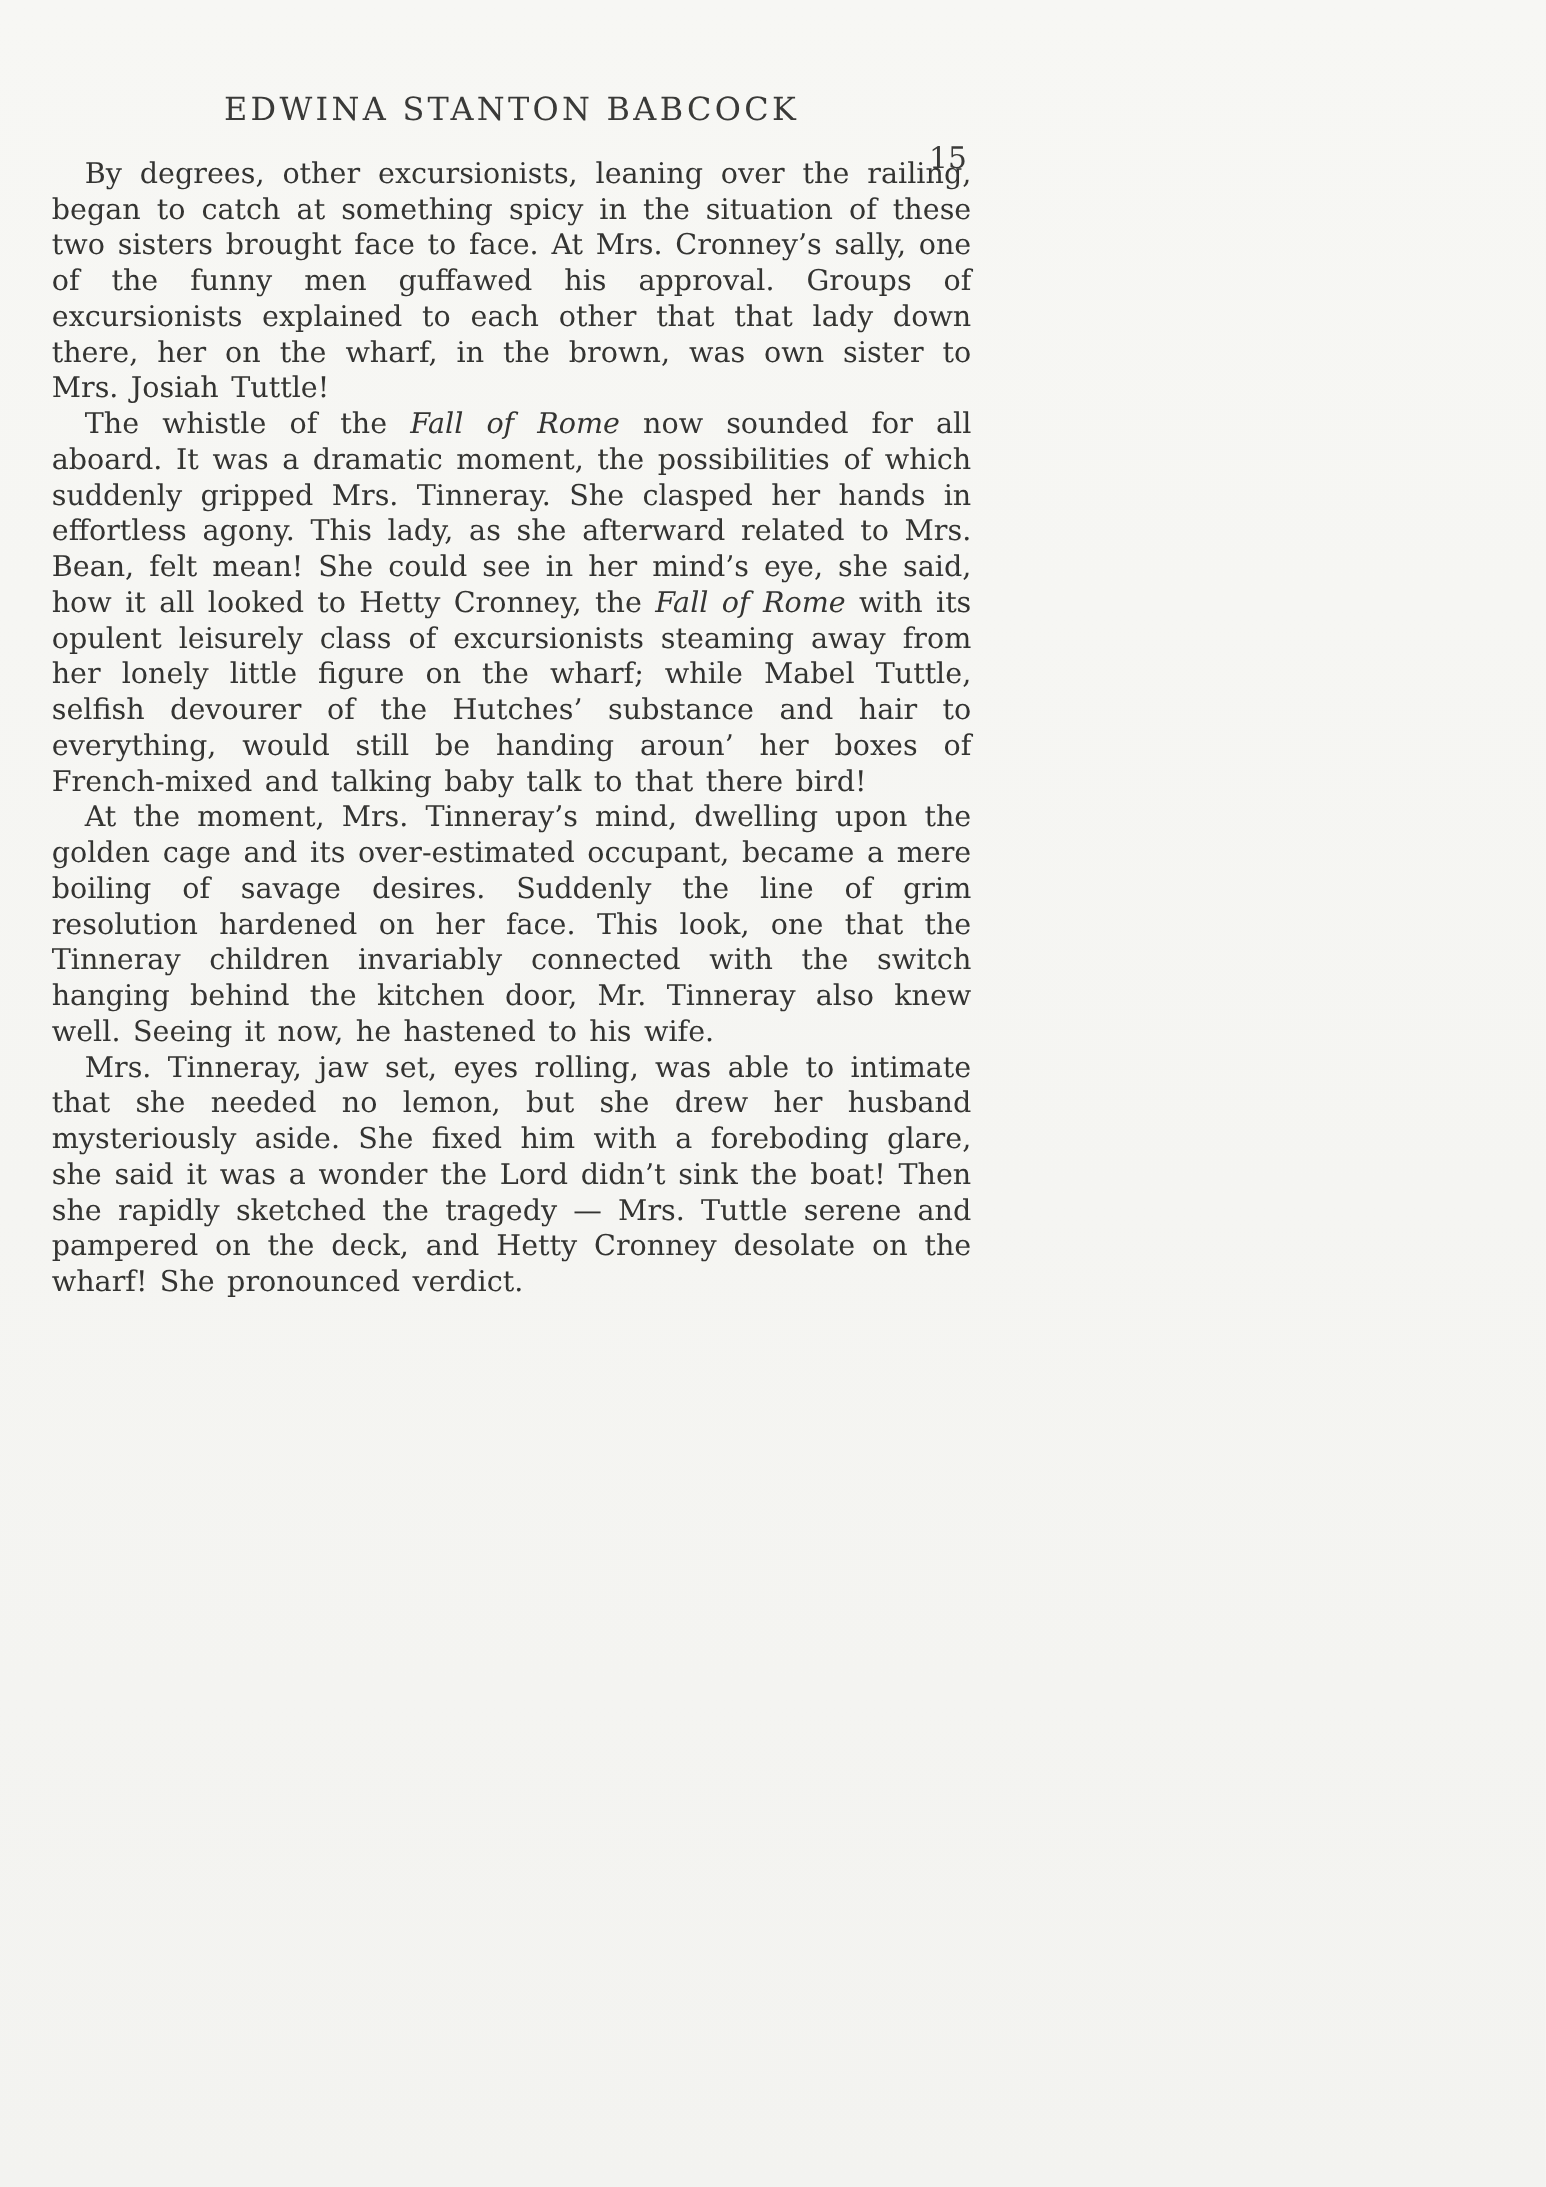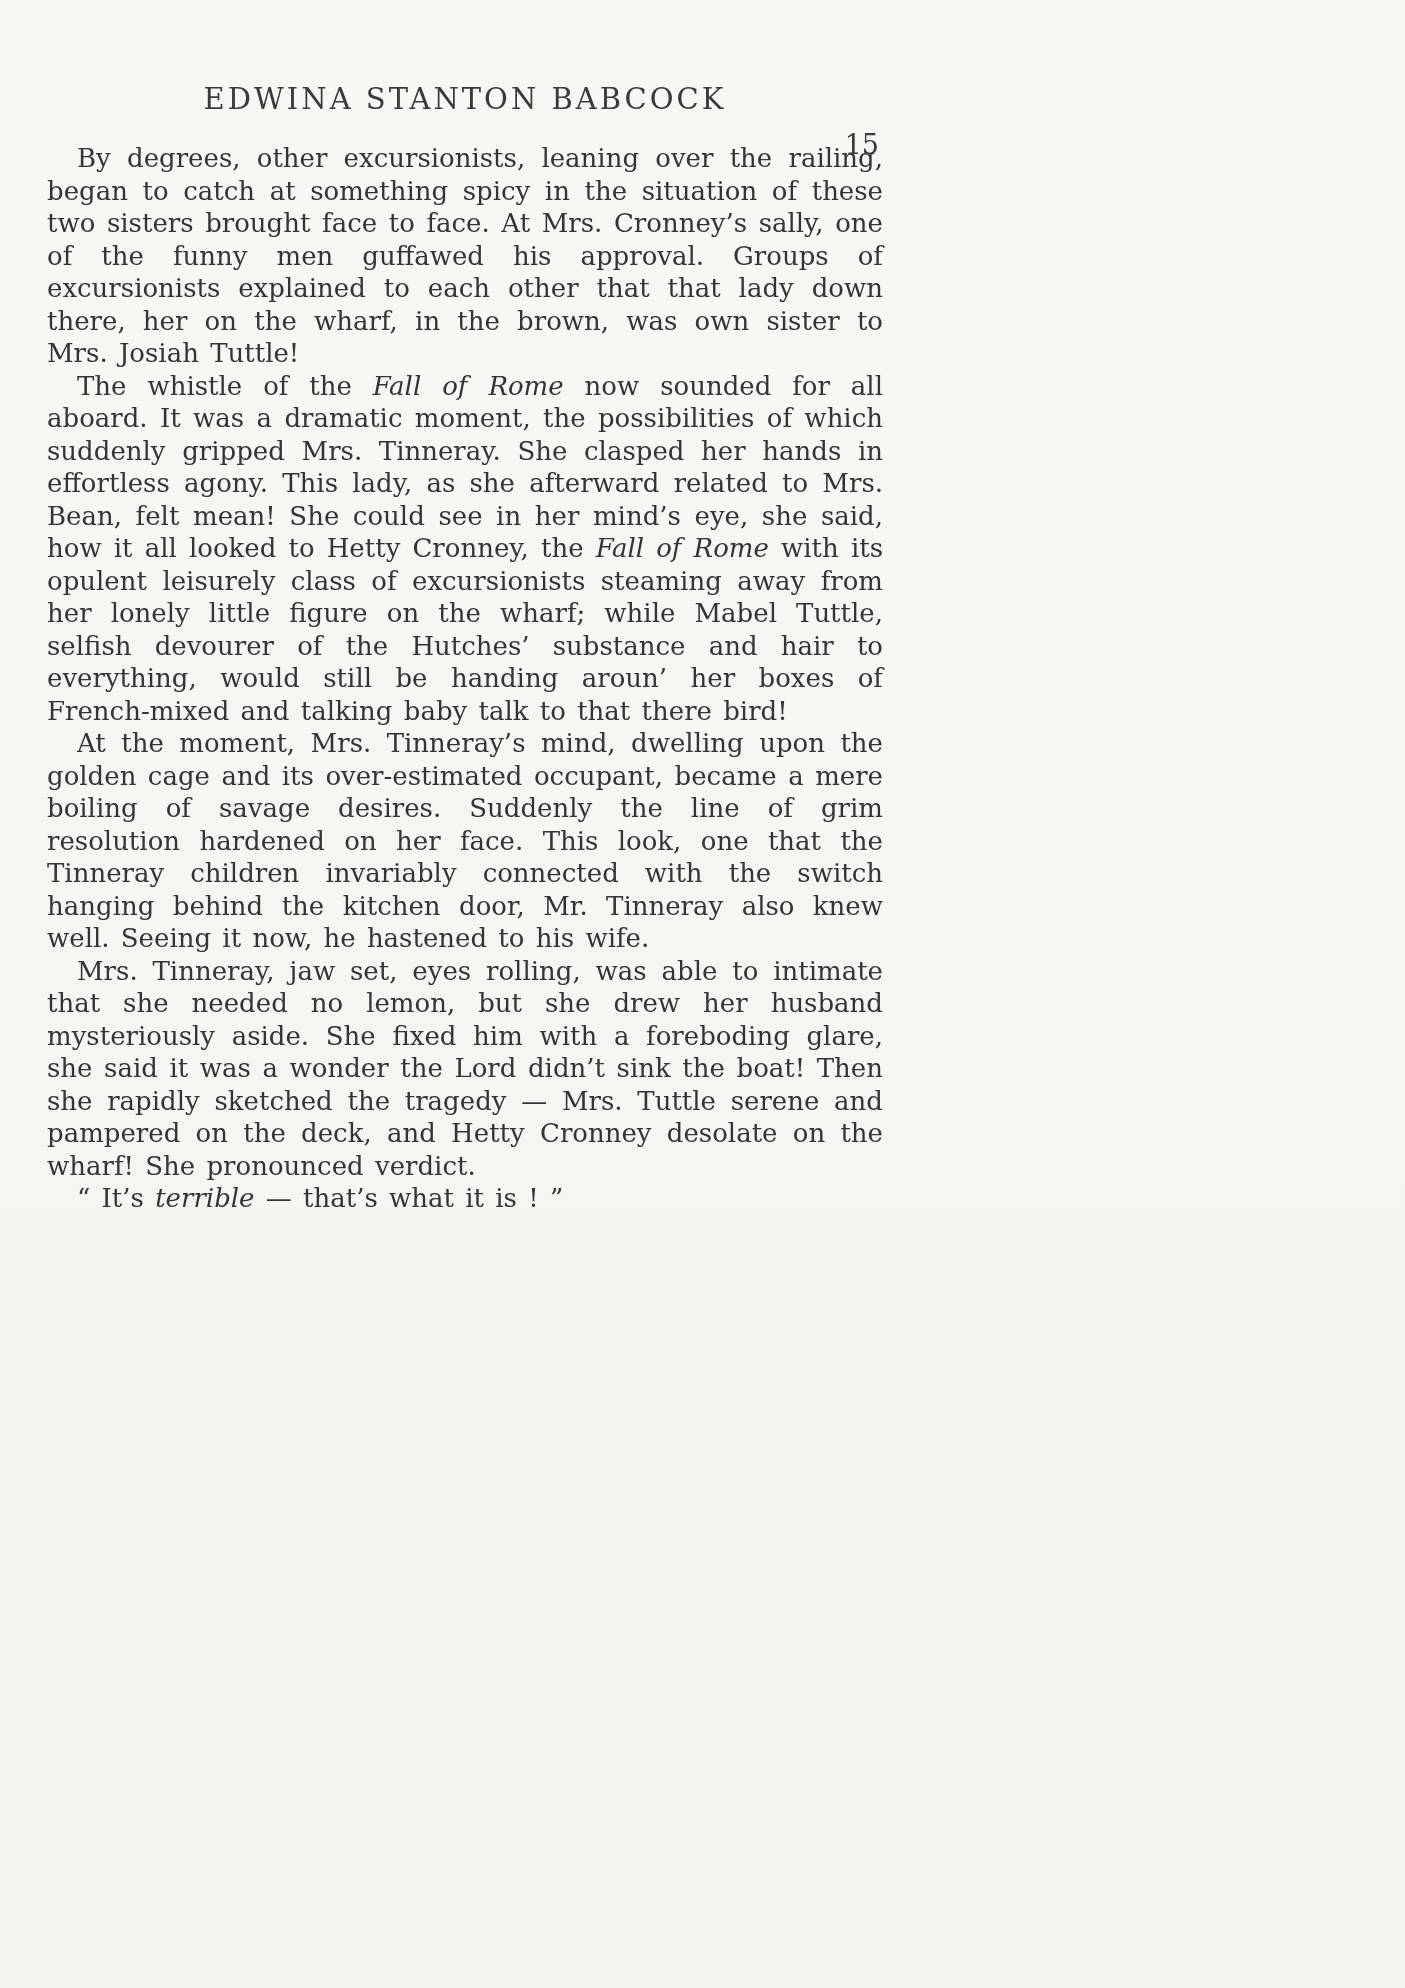--- a/index.html
+++ b/index.html
@@ -72,16 +72,15 @@
   <div class="column">
     <div class="header">
       <span class="title">EDWINA STANTON BABCOCK</span>
       <span class="page-num">15</span>
     </div>
     <div class="body-text">
         <p class="para"><span>By degrees, other excursionists, leaning over the railing, began to catch at something spicy in the situation of these two sisters brought face to face.  At Mrs. Cronney’s sally, one of the funny men guffawed his approval.  Groups of excursionists explained to each other that that lady down there, her on the wharf, in the brown, was own sister to Mrs. Josiah Tuttle!</span></p>
         <p class="para"><span>The whistle of the </span><em>Fall of Rome</em><span> now sounded for all aboard.  It was a dramatic moment, the possibilities of which suddenly gripped Mrs. Tinneray.  She clasped her hands in effortless agony.  This lady, as she afterward related to Mrs. Bean, felt mean!  She could see in her mind’s eye, she said, how it all looked to Hetty Cronney, the </span><em>Fall of Rome</em><span> with its opulent leisurely class of excursionists steaming away from her lonely little figure on the wharf; while Mabel Tuttle, selfish devourer of the Hutches’ substance and hair to everything, would still be handing aroun’ her boxes of French-mixed and talking baby talk to that there bird!</span></p>
         <p class="para"><span>At the moment, Mrs. Tinneray’s mind, dwelling upon the golden cage and its over-estimated occupant, became a mere boiling of savage desires.  Suddenly the line of grim resolution hardened on her face.  This look, one that the Tinneray children invariably connected with the switch hanging behind the kitchen door, Mr. Tinneray also knew well.  Seeing it now, he hastened to his wife.</span></p>
         <p class="para"><span>Mrs. Tinneray, jaw set, eyes rolling, was able to intimate that she needed no lemon, but she drew her husband mysteriously aside.  She fixed him with a foreboding glare, she said it was a wonder the Lord didn’t sink the boat!  Then she rapidly sketched the tragedy — Mrs. Tuttle serene and pampered on the deck, and Hetty Cronney desolate on the wharf!  She pronounced verdict.</span></p>
-        <p class="para"><span>“ It’s </span><em>terrible</em><span> — that’s what it is ! ”</span></p>
       </div>
   </div>
 </div>
 
 </body></html>

